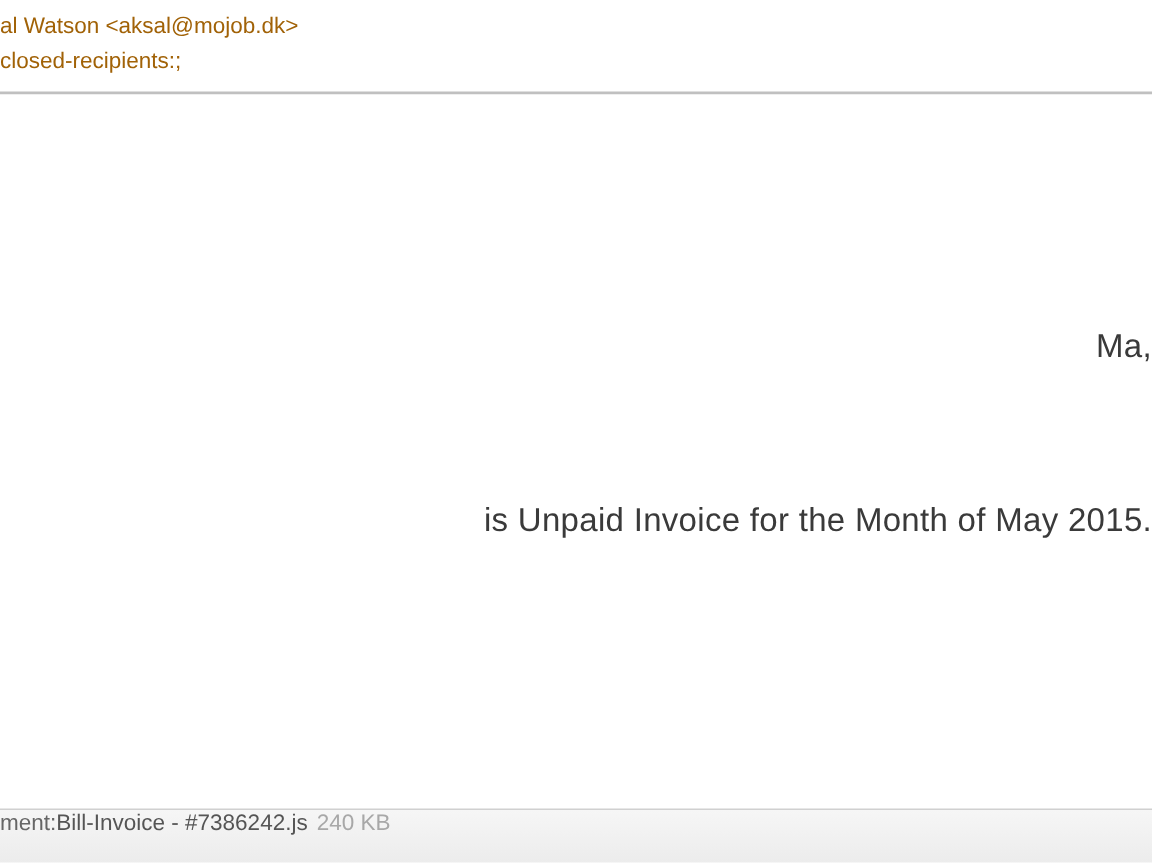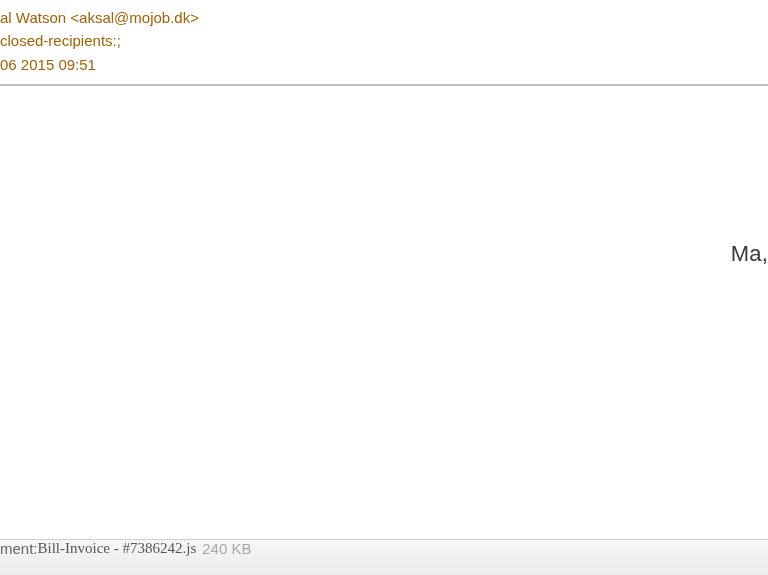--- a/index.html
+++ b/index.html
@@ -43,34 +43,34 @@
     left: 0;
     right: 0;
     height: 36px;
     background: linear-gradient(#f6f6f6, #ececec);
     border-top: 1px solid #d0d0d0;
     display: flex;
     padding-left: 0;
     font-size: 15px;
     color: #666666;
   }
-  .attachment-name { color: #555555; font-family: Liberation Serif, serif; }
+  .attachment-name { color: #555555; }
   .attachment-size { color: #a8a8a8; margin-left: 6px; }
   .blur { filter: blur(0.5px); }
 </style>
 </head>
 <body>
 
 <div class="header blur">
   <div class="header-line">al Watson &lt;aksal@mojob.dk&gt;</div>
   <div class="header-line">closed-recipients:;</div>
-  <div class="header-line">06 2015 09:51</div>
 </div>
 
 <div class="body-area blur">
   <div class="greeting">Ma,</div>
+  <div class="message">is Unpaid Invoice for the Month of May 2015.</div>
 </div>
 
 <div class="attachment-bar blur">
   <span>ment: </span>
   <span class="attachment-name">Bill-Invoice - #7386242.js</span>
   <span class="attachment-size">240 KB</span>
 </div>
 
 </body></html>

